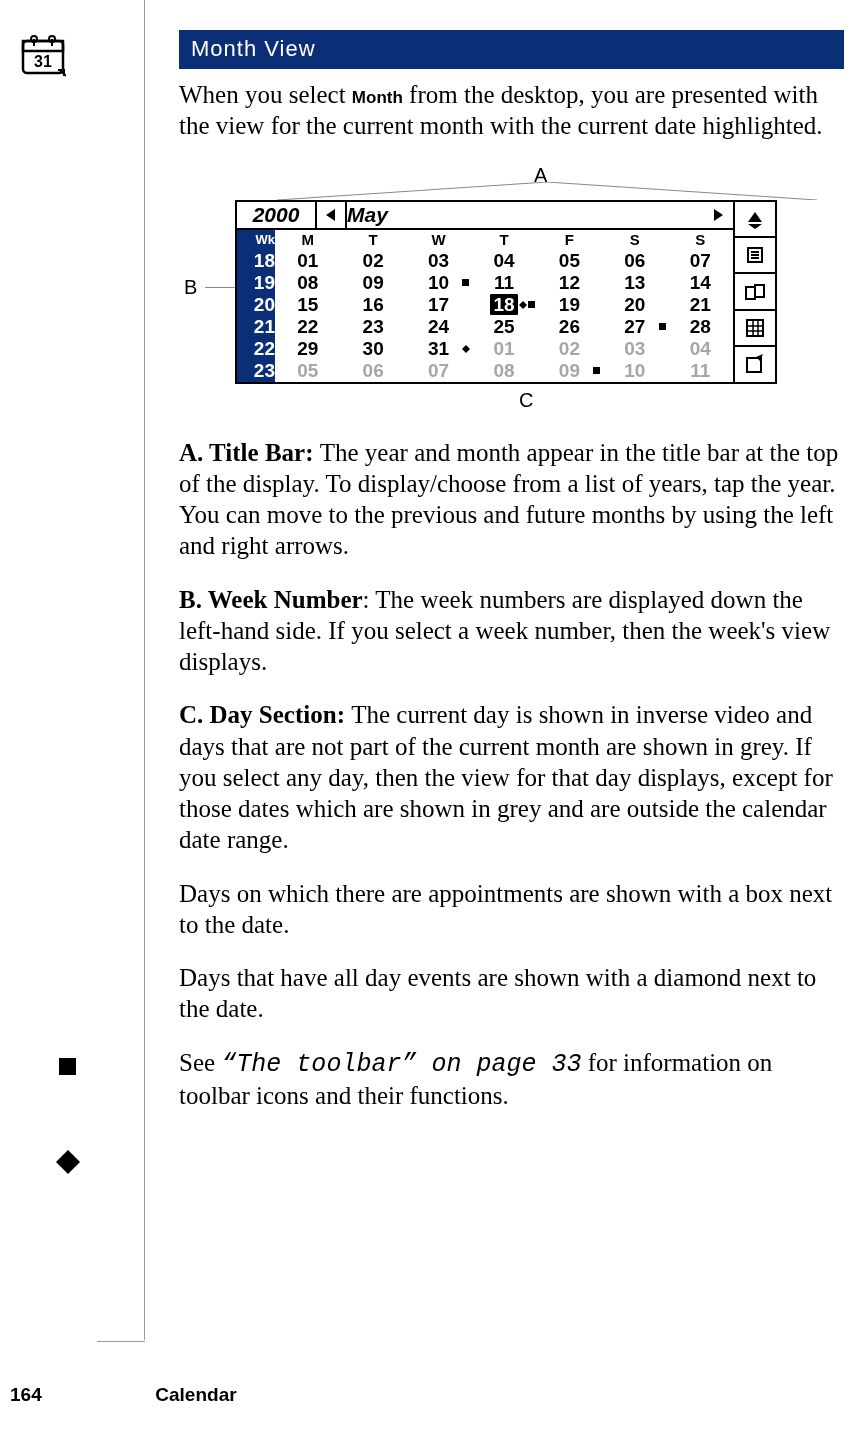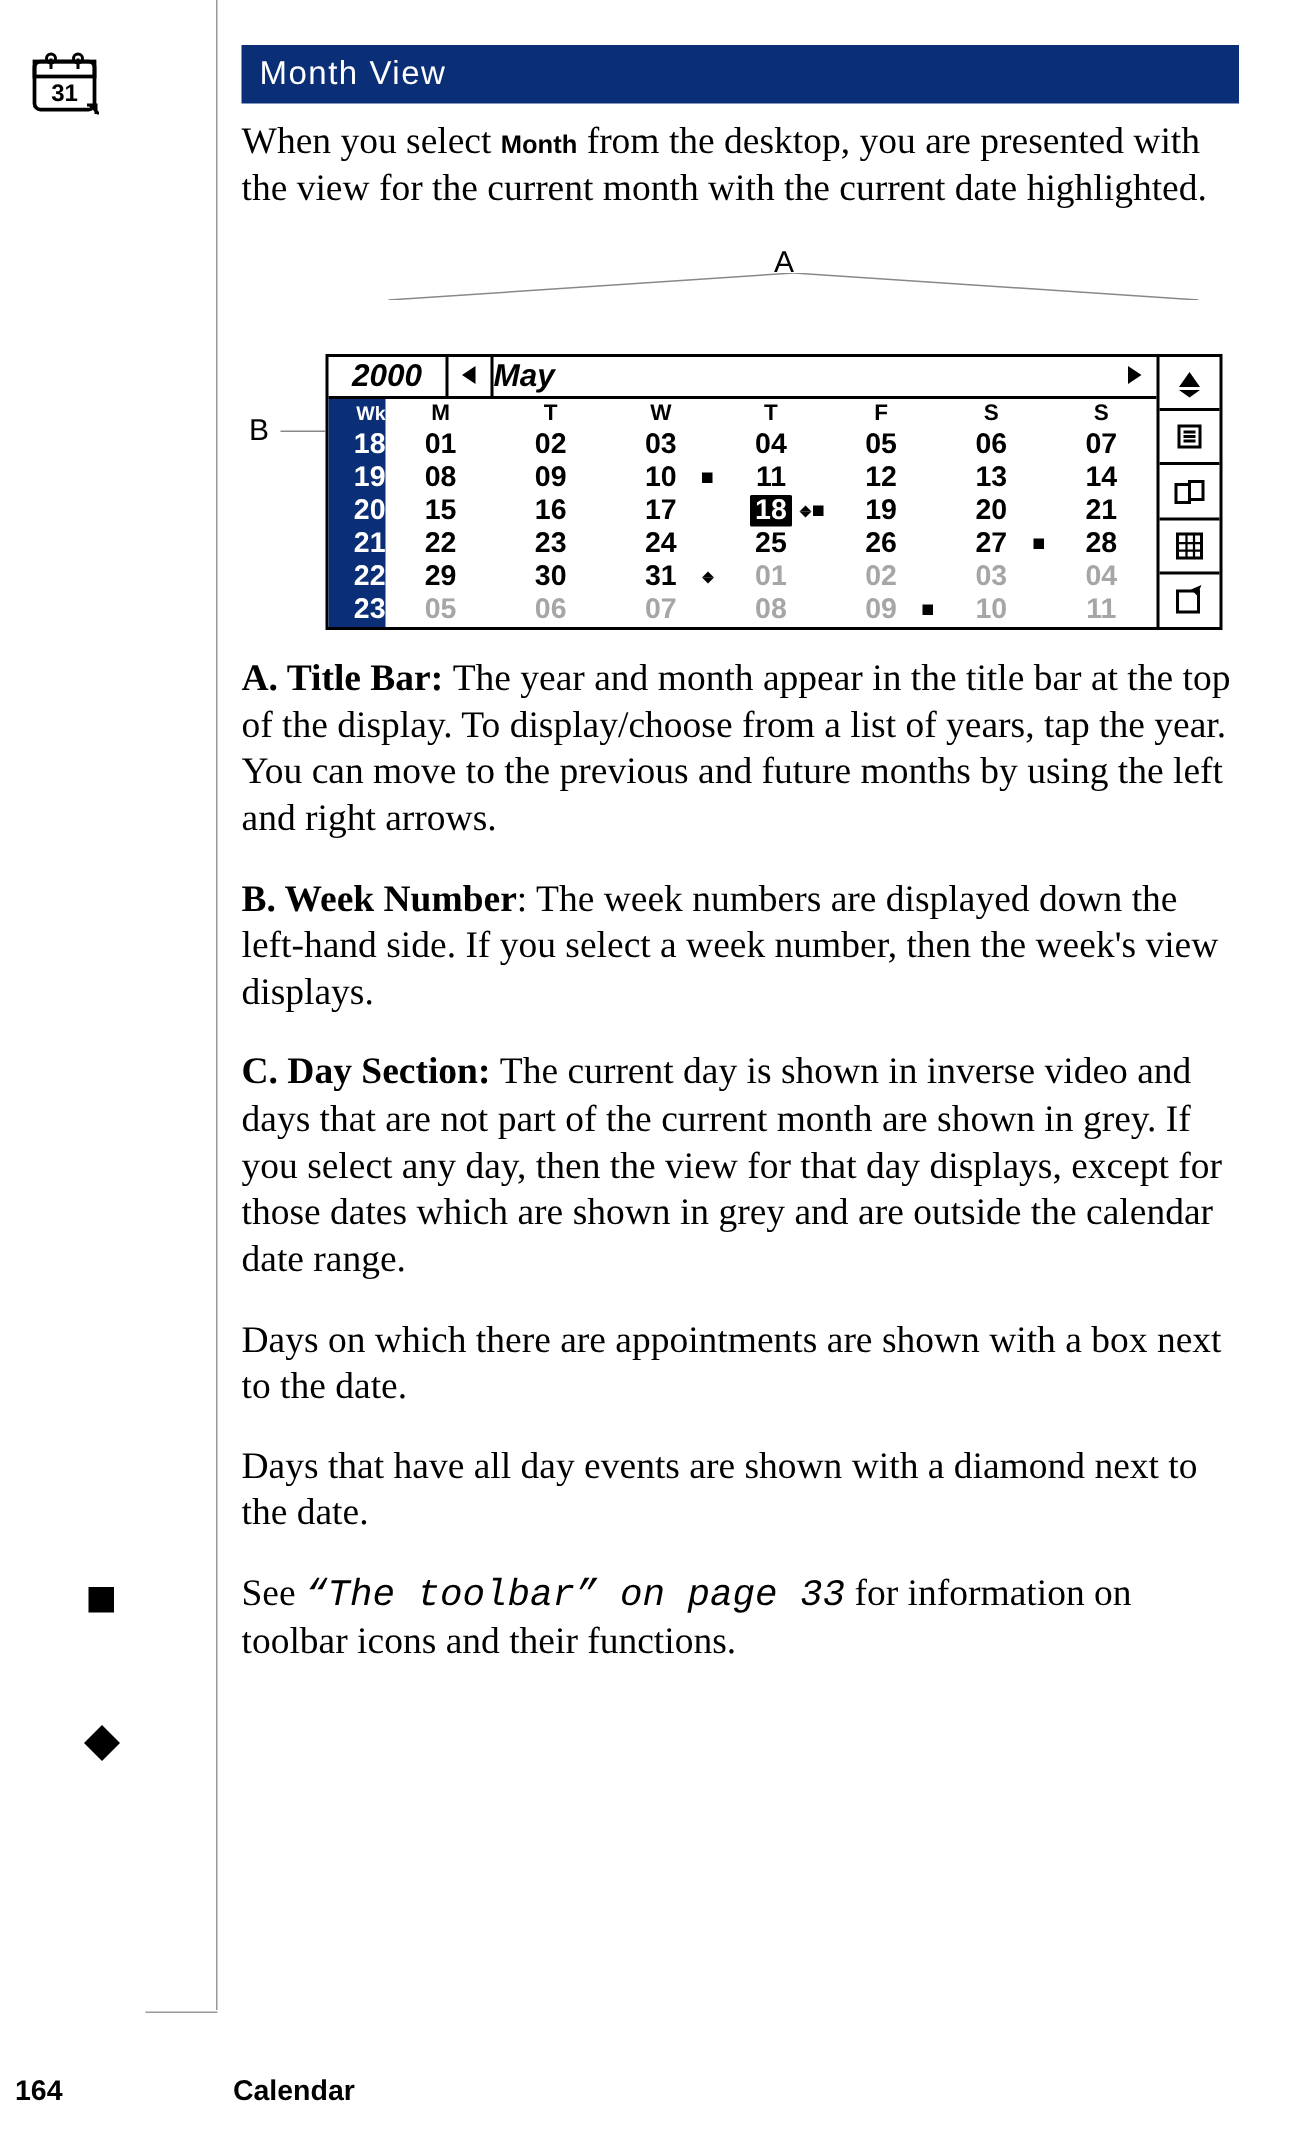--- a/index.html
+++ b/index.html
@@ -47,21 +47,21 @@
     .cal-icon-box {
       position: absolute;
       left: 20px;
       top: 32px;
       width: 46px;
       height: 46px;
     }
 
     .main {
       position: absolute;
-      left: 161px;
+      left: 179px;
       top: 30px;
       width: 665px;
     }
 
     .section-banner {
       background: #0b2f77;
       color: #fff;
       font-family: Arial, Helvetica, sans-serif;
       font-size: 22px;
       font-weight: 500;
@@ -126,25 +126,24 @@
       top: 123px;
       width: 30px;
       height: 1px;
       background: #888;
     }
 
     .cal {
       position: absolute;
       left: 56px;
       top: 36px;
-      width: 598px;
+      width: 542px;
       border: 2px solid #000;
       background: #fff;
       display: flex;
-      margin-top: 36px;
     }
 
     .calmain { flex: 1; }
 
     .toolbar {
       width: 42px;
       border-left: 2px solid #000;
       display: flex;
       flex-direction: column;
     }

